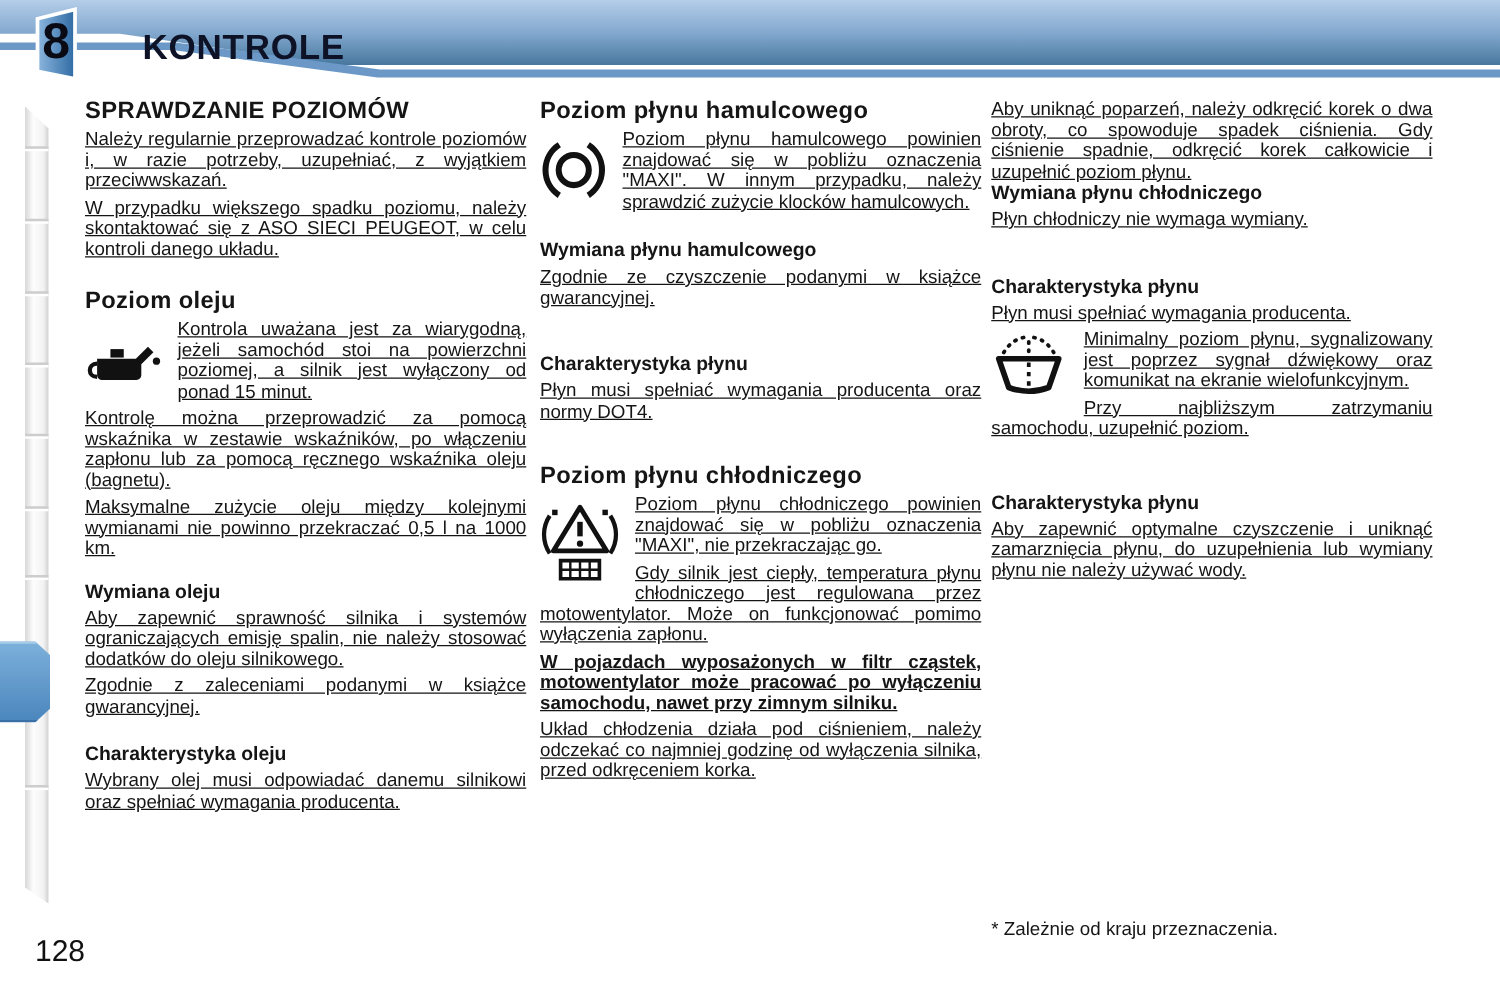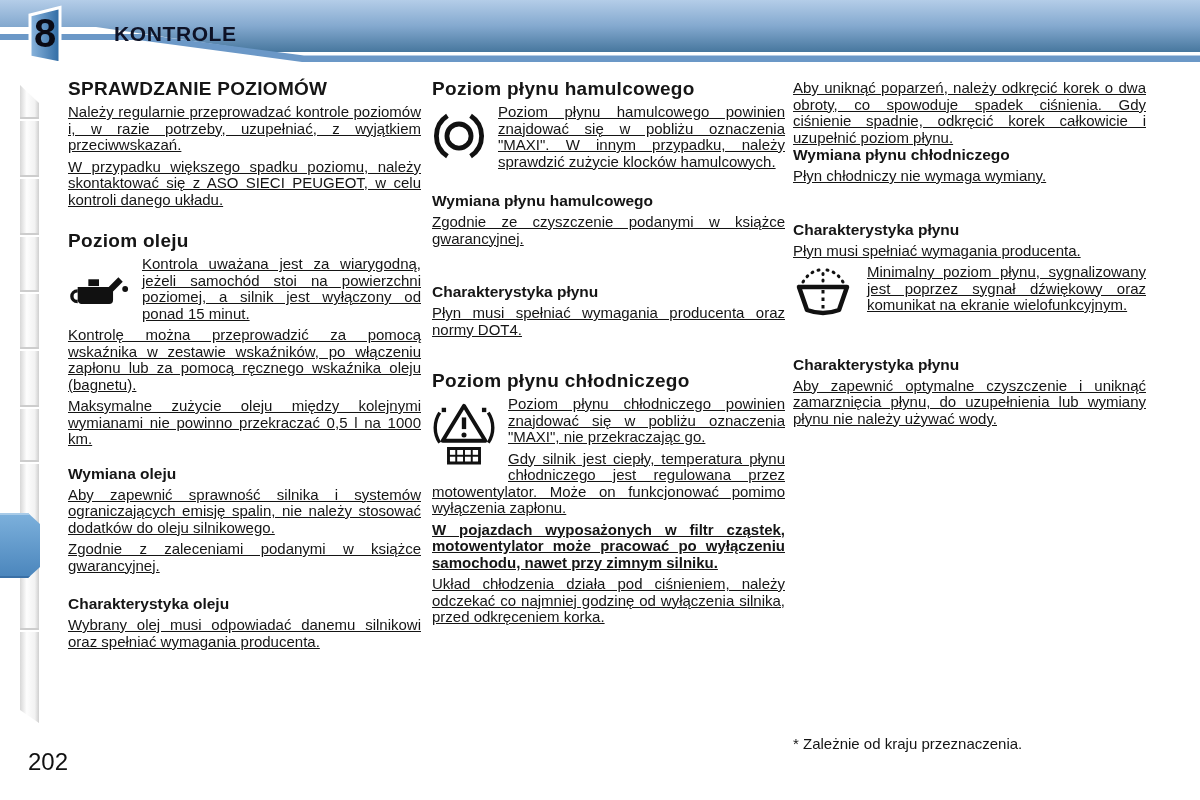--- a/index.html
+++ b/index.html
@@ -11,21 +11,21 @@
   }
   
   .header { position:absolute; top:0; left:0; width:1200px; height:66px; }
   .header svg { display:block; }
   .chapter-num {
     position:absolute; left:30px; top:11px; width:30px; text-align:center;
     font-size:40px; font-weight:bold; color:#0a0a14; line-height:1.1;
   }
   .page-title {
     position:absolute; left:114px; top:22px;
-    font-size:21px; font-weight:bold; letter-spacing:.6px; color:#0e1226;
+    font-size:28px; font-weight:bold; letter-spacing:.6px; color:#0e1226;
   }
   
   .rail {
     position:absolute; left:20px; top:85px; width:19px; height:638px;
     background:linear-gradient(to right,#d7d7d7,#fdfdfd 35%,#f2f2f2 78%,#cfcfcf);
     clip-path:polygon(0 0,100% 18px,100% 100%,0 calc(100% - 13px));
   }
   .rail-sep { position:absolute; left:0; width:100%; height:2px; background:#cdcdcd; box-shadow:0 2px 0 #ffffff; }
   .active-tab {
     position:absolute; left:0; top:513px; width:40px; height:65px;
@@ -185,20 +185,21 @@
           <path d="M6,20 H54 L46,43 Q30,49 14,43 Z" stroke-width="4.5" stroke-linejoin="round"></path>
           <line x1="30" y1="23" x2="30" y2="45" stroke-width="3" stroke-dasharray="3.5 4"></line>
           <path d="M10,15 Q16,5 26,3" stroke-width="3" stroke-dasharray="1 5.5" stroke-linecap="round"></path>
           <path d="M50,15 Q44,5 34,3" stroke-width="3" stroke-dasharray="1 5.5" stroke-linecap="round"></path>
           <line x1="30" y1="14" x2="30" y2="5" stroke-width="3" stroke-dasharray="1 5.5" stroke-linecap="round"></line>
         </g>
       </svg>
     </span>
     <span>Minimalny poziom płynu, sygnalizowany jest poprzez sygnał dźwiękowy oraz komunikat na ekranie wielofunkcyjnym.</span>
   </p>
+  <p class="body">Przy najbliższym zatrzymaniu samochodu, uzupełnić poziom.</p>
 
   <h2 class="sub mt42">Charakterystyka płynu</h2>
   <p class="body mt4">Aby zapewnić optymalne czyszczenie i uniknąć zamarznięcia płynu, do uzupełnienia lub wymiany płynu nie należy używać wody.</p>
 
   <div class="footnote">* Zależnie od kraju przeznaczenia.</div>
 </div>
 
-<div class="page-number">202</div>
+<div class="page-number">128</div>
 
 </body></html>

